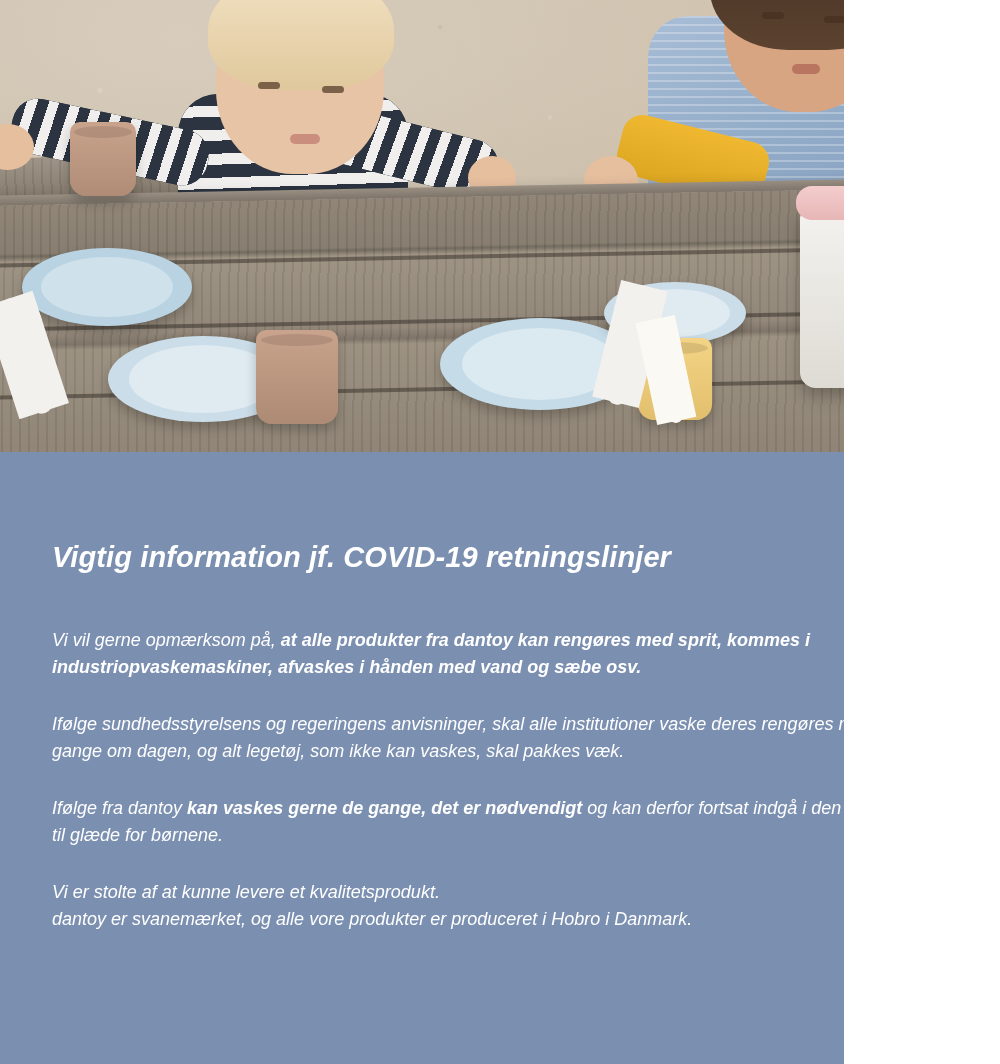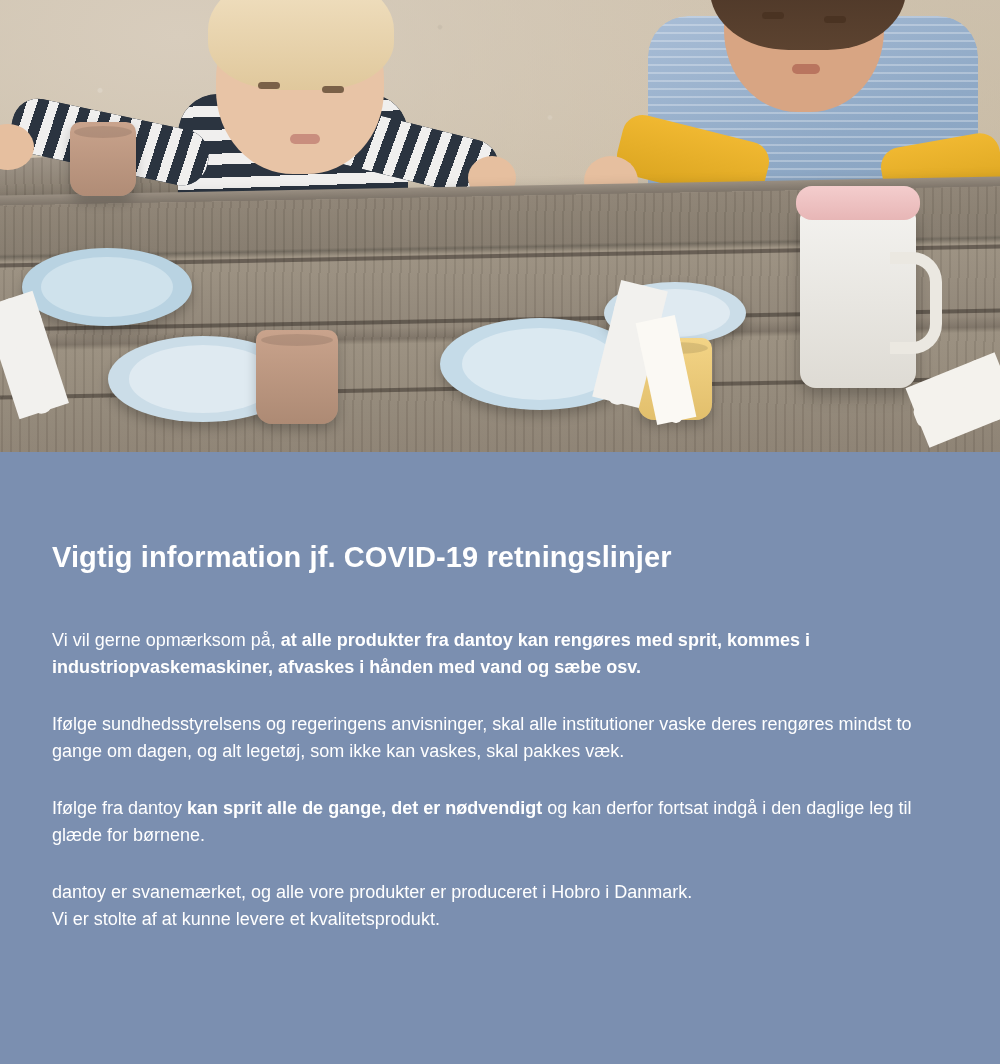--- a/index.html
+++ b/index.html
@@ -8,23 +8,24 @@
     background: #ffffff;
   }
   body {
     width: 1000px;
     height: 1064px;
     font-family: "Liberation Sans", sans-serif;
     overflow: hidden;
   }
   .page {
     position: relative;
-    width: 1000px;
+    width: 844px;
     height: 1064px;
     overflow: hidden;
+    font-style: italic;
   }
 
   
   .photo {
     position: relative;
     width: 1000px;
     height: 452px;
     overflow: hidden;
     background: #cfc4b4;
   }
@@ -351,24 +352,24 @@
     <div class="panel-inner">
       <h1 class="headline">Vigtig information jf. COVID-19 retningslinjer</h1>
 
       <p class="para">
         <span>Vi vil gerne opmærksom på, </span><span class="b">at alle produkter fra dantoy kan rengøres med sprit, kommes i industriopvaskemaskiner, afvaskes i hånden med vand og sæbe osv.</span>
       </p>
 
       <p class="para">Ifølge sundhedsstyrelsens og regeringens anvisninger, skal alle institutioner vaske deres rengøres mindst to gange om dagen, og alt legetøj, som ikke kan vaskes, skal pakkes væk.</p>
 
       <p class="para">
-        <span>Ifølge fra dantoy </span><span class="b">kan sprit alle de gange, det er nødvendigt</span><span> og kan derfor fortsat indgå i den daglige leg til glæde for børnene.</span>
+        <span>Ifølge fra dantoy </span><span class="b">kan vaskes gerne de gange, det er nødvendigt</span><span> og kan derfor fortsat indgå i den daglige leg til glæde for børnene.</span>
       </p>
 
       <p class="para">
+        <span class="nowrapline">Vi er stolte af at kunne levere et kvalitetsprodukt.</span>
         <span class="nowrapline">dantoy er svanemærket, og alle vore produkter er produceret i Hobro i Danmark.</span>
-        <span class="nowrapline">Vi er stolte af at kunne levere et kvalitetsprodukt.</span>
       </p>
 
     </div>
   </div>
 
 </div>
 
 </body></html>

